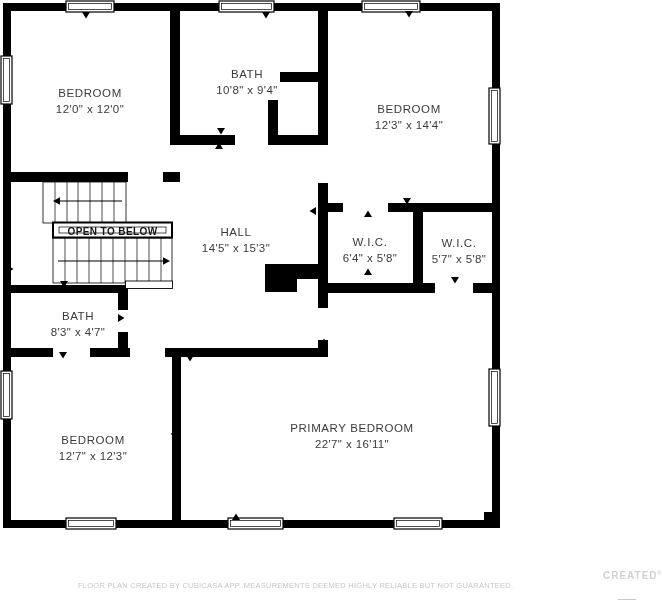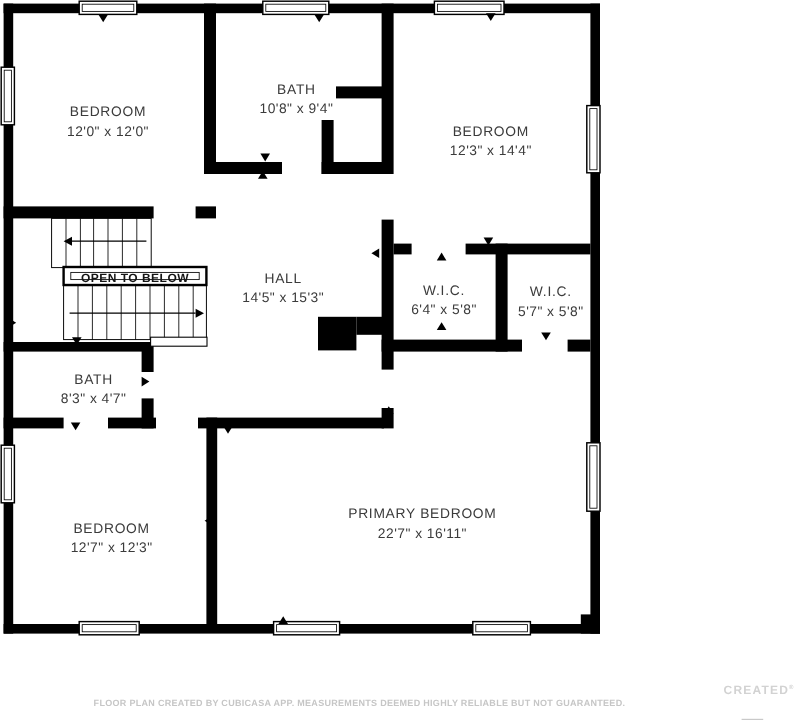--- a/index.html
+++ b/index.html
@@ -5,21 +5,21 @@
   html,body{margin:0;padding:0;background:#ffffff;}
   body{width:662px;height:600px;position:relative;overflow:hidden;
        font-family:"Liberation Sans", sans-serif;}
   .page{position:absolute;inset:0;}
   svg{position:absolute;left:0;top:0;}
   svg text{font-family:"Liberation Sans", sans-serif;}
   .room-name{font-size:11.5px;letter-spacing:.6px;fill:#3b3b3b;}
   .room-dims{font-size:11.5px;letter-spacing:.4px;fill:#3b3b3b;}
   .otb-text{font-size:10px;letter-spacing:.4px;fill:#151515;font-weight:bold;}
   .disclaimer{position:absolute;left:78px;top:581px;font-size:7.5px;
-      letter-spacing:.25px;color:#c6c6c6;white-space:nowrap;font-weight:bold;}
+      letter-spacing:.25px;color:#c6c6c6;white-space:nowrap;}
   .watermark{position:absolute;right:3px;top:571px;width:56px;
       text-align:right;line-height:1;}
   .wm-top{font-size:10px;font-weight:bold;letter-spacing:1px;color:#d2d2d2;}
   .wm-reg{font-size:5px;vertical-align:super;color:#d2d2d2;}
   .wm-bottom{display:flex;justify-content:flex-end;align-items:center;
       gap:1px;margin-top:1px;}
   .wm-bar{display:inline-block;width:18px;height:7px;background:#c9c9c9;}
   .wm-mls{font-size:9px;font-weight:bold;letter-spacing:1px;color:#d2d2d2;margin-top:32px;}
 </style>
 </head>

